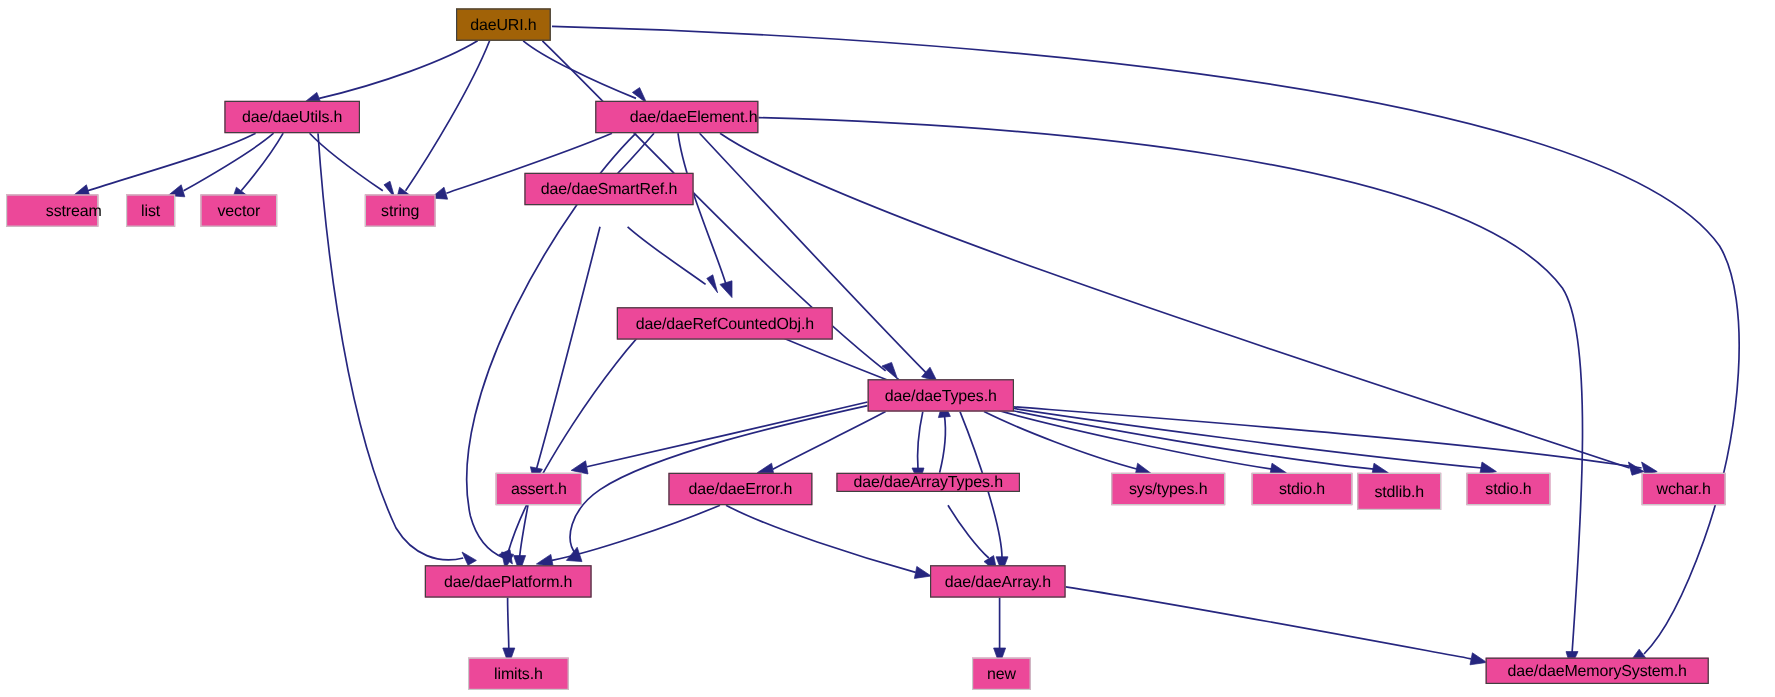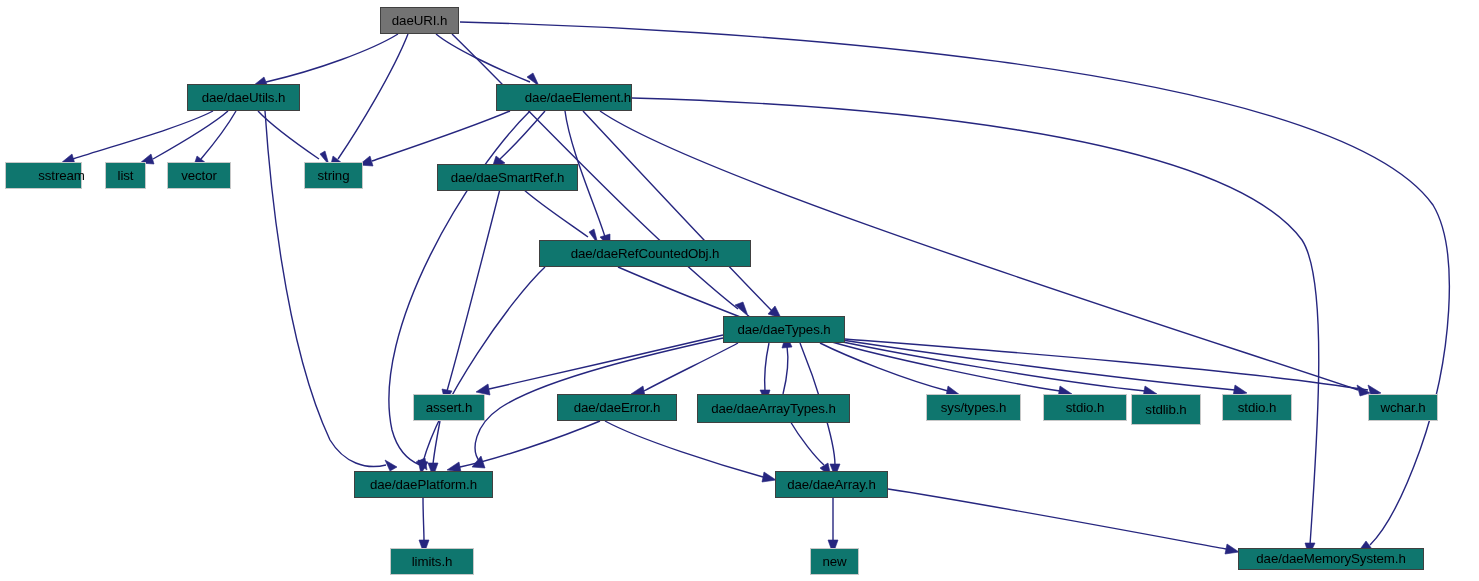--- a/index.html
+++ b/index.html
@@ -37,32 +37,32 @@
   .node {
     position: absolute;
     box-sizing: border-box;
     display: flex;
     align-items: center;
     justify-content: center;
     white-space: nowrap;
     font-size: 13.3px;
     line-height: 1;
     color: #000000;
-    background: #0f766e;
+    background: #ec4899;
     letter-spacing: -0.1px;
   }
   .node.internal {
     border: 1.3px solid #404040;
   }
   .node.system {
     border: 1.1px solid #c8c8c8;
   }
   .node.root {
     border: 1.3px solid #404040;
-    background: #737373;
+    background: #a16207;
   }
 </style>
 </head>
 <body>
 
 <div id="graph-root">
   <svg id="graph-svg" viewBox="0 0 1479 581" xmlns="http://www.w3.org/2000/svg">
 
     <g>
       <path class="edge" d="M 398,34 C 372,50 318,70 266,82"></path>
@@ -239,31 +239,31 @@
   <div class="node internal" style="left:496px;top:84px;width:136px;height:27px;padding-left:28px;">dae/daeElement.h</div>
 
   <div class="node system" style="left:5px;top:162px;width:77px;height:27px;padding-left:36px;">sstream</div>
 
   <div class="node system" style="left:105px;top:162px;width:41px;height:27px;">list</div>
 
   <div class="node system" style="left:167px;top:162px;width:64px;height:27px;">vector</div>
 
   <div class="node system" style="left:304px;top:162px;width:59px;height:27px;">string</div>
 
-  <div class="node internal" style="left:437px;top:164px;width:141px;height:27px;">dae/daeSmartRef.h</div>
-
-  <div class="node internal" style="left:514px;top:240px;width:212px;height:27px;margin-left:25px;">dae/daeRefCountedObj.h</div>
+  <div class="node internal" style="left:437px;top:144px;width:141px;height:27px;">dae/daeSmartRef.h</div>
+
+  <div class="node internal" style="left:514px;top:256px;width:180px;height:27px;">dae/daeRefCountedObj.h</div>
 
   <div class="node internal" style="left:723px;top:316px;width:122px;height:27px;">dae/daeTypes.h</div>
 
   <div class="node system" style="left:413px;top:394px;width:72px;height:27px;">assert.h</div>
 
   <div class="node internal" style="left:557px;top:394px;width:120px;height:27px;">dae/daeError.h</div>
 
-  <div class="node internal" style="left:697px;top:394px;width:153px;height:29px;">dae/daeArrayTypes.h</div>
+  <div class="node internal" style="left:697px;top:394px;width:153px;height:16px;">dae/daeArrayTypes.h</div>
 
   <div class="node system" style="left:926px;top:394px;width:95px;height:27px;">sys/types.h</div>
 
   <div class="node system" style="left:1043px;top:394px;width:84px;height:27px;">stdio.h</div>
 
   <div class="node system" style="left:1131px;top:394px;width:70px;height:31px;">stdlib.h</div>
 
   <div class="node system" style="left:1222px;top:394px;width:70px;height:27px;">stdio.h</div>
 
   <div class="node system" style="left:1368px;top:394px;width:70px;height:27px;">wchar.h</div>

